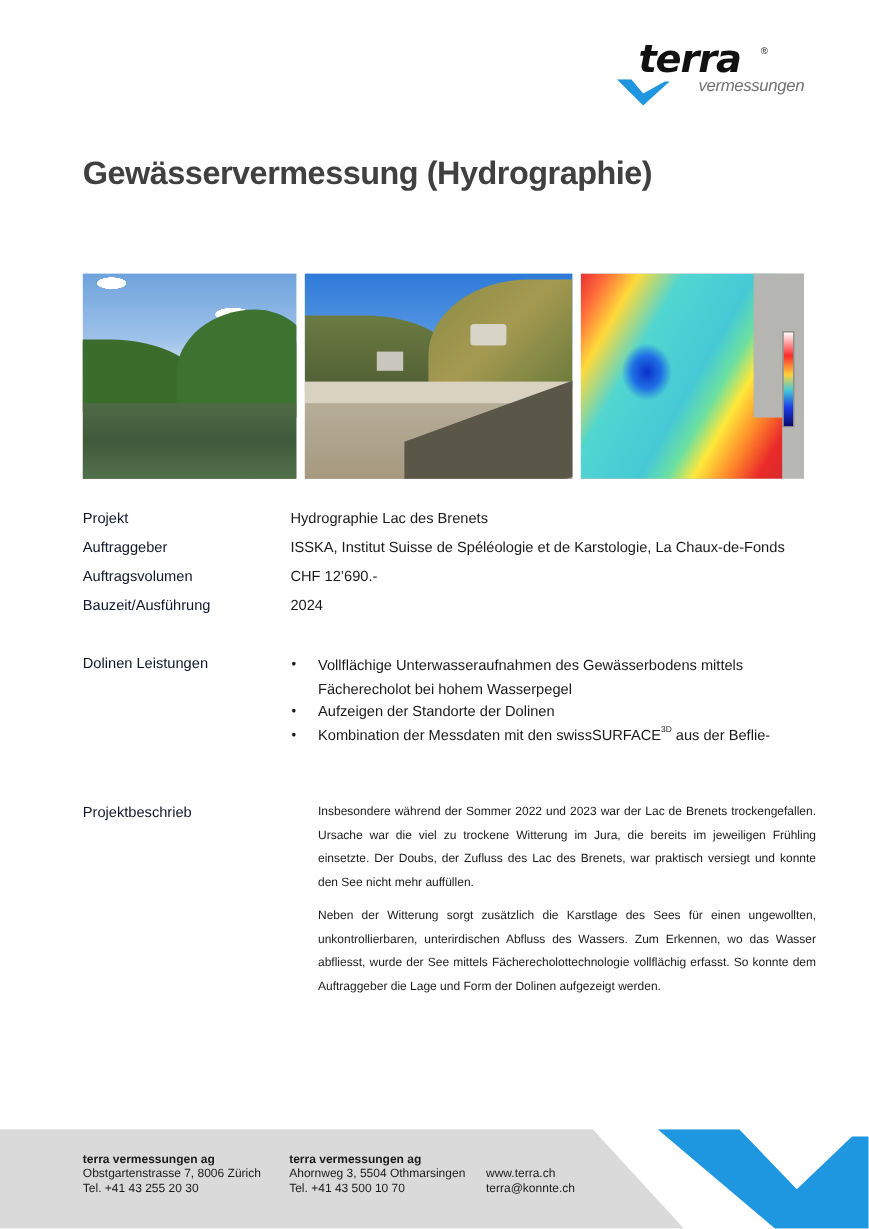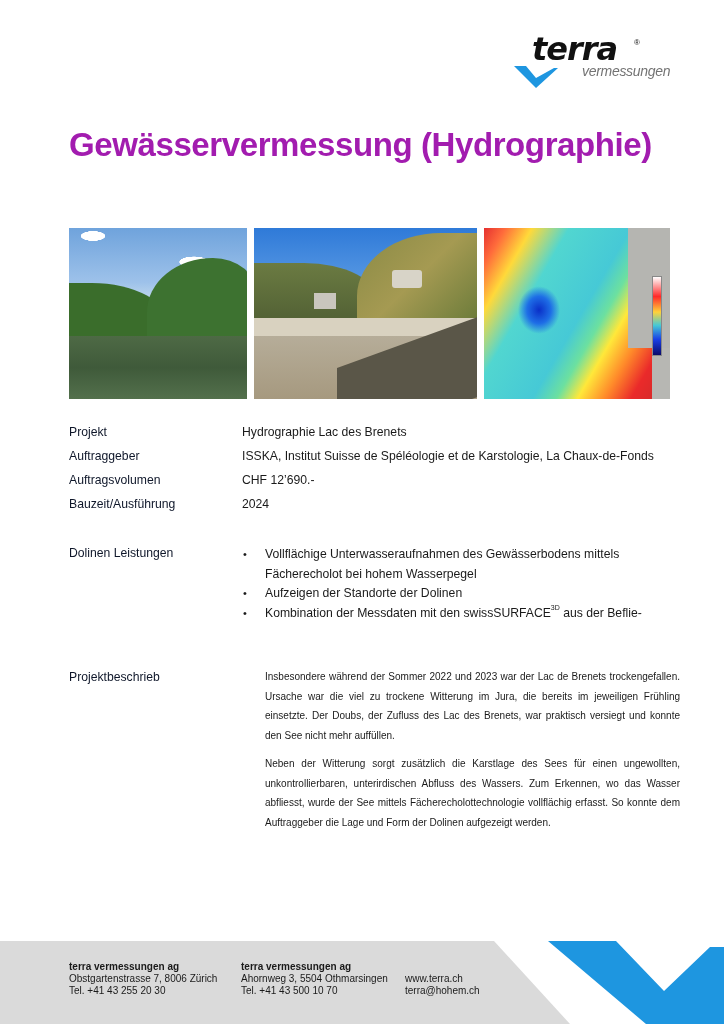--- a/index.html
+++ b/index.html
@@ -7,21 +7,21 @@
     body { position:relative; font-family:"Liberation Sans", "DejaVu Sans", sans-serif; color:#1a1a1a; }
 
     
     .logo { position:absolute; left:514px; top:36px; width:150px; height:58px; }
     .logo-terra { position:absolute; left:18px; top:-6px; font-family:"DejaVu Sans", sans-serif; font-weight:bold; font-style:italic; font-size:32px; letter-spacing:-1px; color:#111; }
     .logo-reg { position:absolute; left:120px; top:2px; font-size:8px; color:#111; }
     .logo-verm { position:absolute; left:40px; top:27px; font-family:"Liberation Sans", sans-serif; font-style:italic; font-size:14px; color:#737373; letter-spacing:-0.3px;margin-left:28px; }
     .logo-chevron { position:absolute; left:0; top:30px; }
 
     
-    .title { position:absolute; left:69px; top:125px; font-family:"Liberation Sans", sans-serif; font-weight:bold; font-size:33px; line-height:39px; color:#a21caf; letter-spacing:-0.4px; }
+    .title { position:absolute; left:69px; top:125px; font-family:"Liberation Sans", sans-serif; font-weight:bold; font-size:27px; line-height:39px; color:#404040; letter-spacing:-0.4px; }
 
     
     .photo { position:absolute; top:228px; height:171px; overflow:hidden; }
     .photo1 { left:69px; width:178px;
       background:
         radial-gradient(ellipse 20px 8px at 24px 8px, #ffffff 60%, transparent 62%),
         radial-gradient(ellipse 24px 9px at 125px 34px, #ffffff 60%, transparent 62%),
         linear-gradient(to bottom, #6fa3dc 0%, #9ec2ea 32%, #b9d3ec 40%, transparent 41%),
         linear-gradient(to bottom, transparent 0%, transparent 33%, #2c5a1f 34%, #3f7a2b 55%, #2f5a22 64%, #435b3e 65%, #4c6a45 78%, #3b5a3a 100%);
     }
@@ -149,14 +149,14 @@
   <div>Obstgartenstrasse 7, 8006 Zürich</div>
   <div>Tel. +41 43 255 20 30</div>
 </div>
 <div class="footer-col" style="left:241px;">
   <div><b>terra vermessungen ag</b></div>
   <div>Ahornweg 3, 5504 Othmarsingen</div>
   <div>Tel. +41 43 500 10 70</div>
 </div>
 <div class="footer-col" style="left:405px; top:973px;">
   <div>www.terra.ch</div>
-  <div>terra@hohem.ch</div>
+  <div>terra@konnte.ch</div>
 </div>
 
 </body></html>

